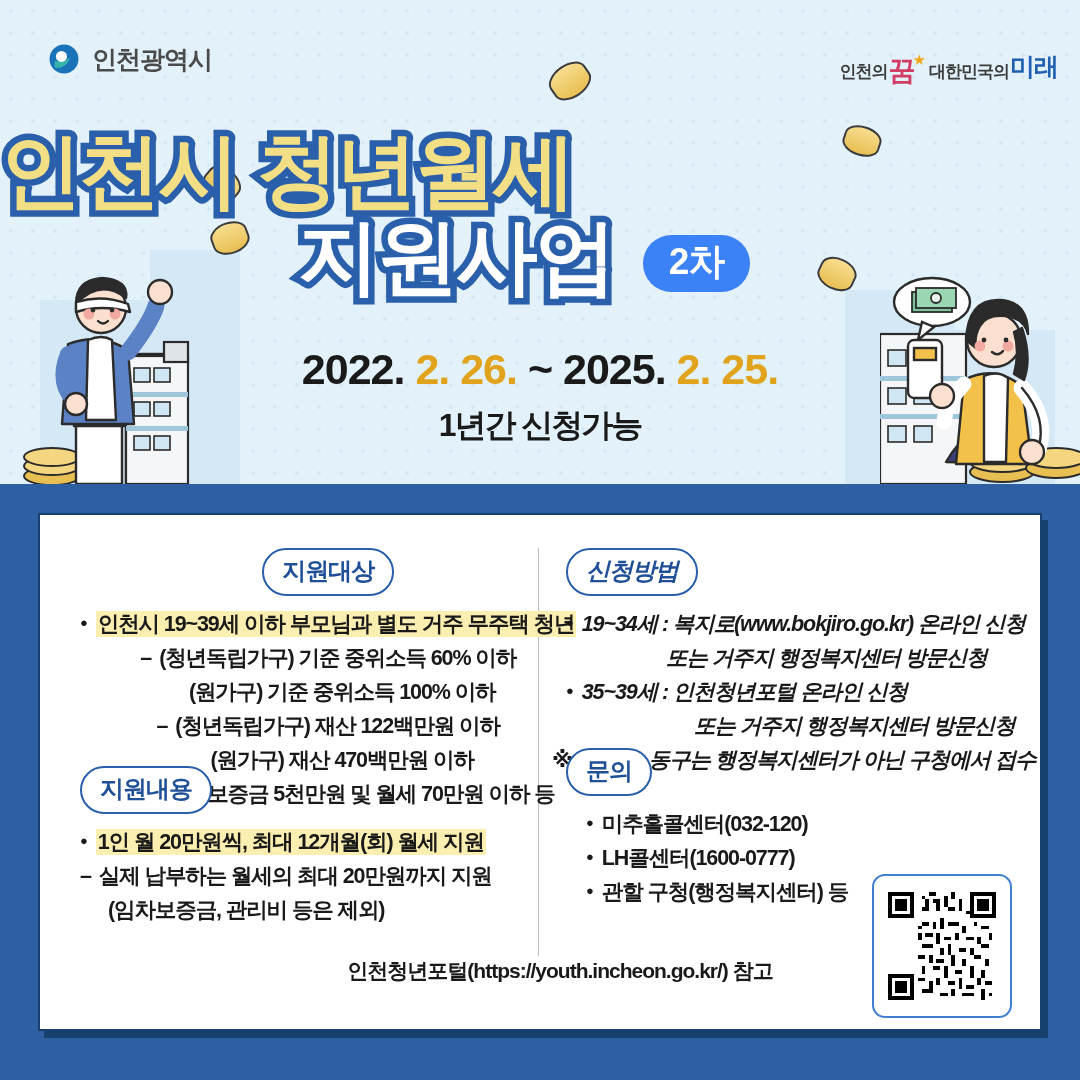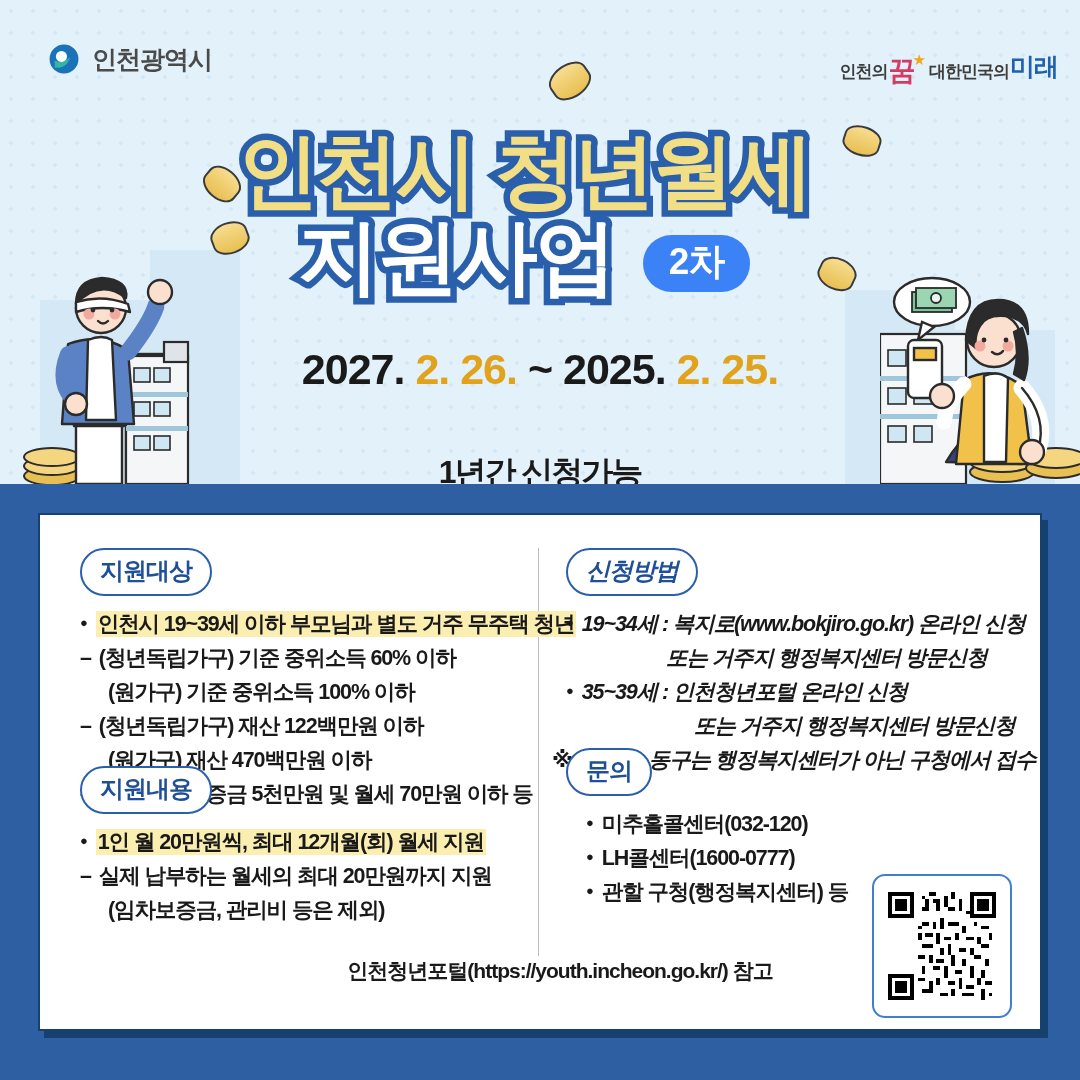--- a/index.html
+++ b/index.html
@@ -25,37 +25,37 @@
   .sl1{font-size:17px;font-weight:bold;color:#3d3d3d;letter-spacing:-1px;}
   .sl-dream{font-size:27px;font-weight:bold;color:#d23c63;letter-spacing:-2px;position:relative;line-height:.9;}
   .sl-star{color:#f2a81d;font-size:15px;position:relative;top:-14px;left:-2px;}
   .sl2{font-size:17px;font-weight:bold;color:#3d3d3d;letter-spacing:-1px;}
   .sl-future{font-size:25px;font-weight:bold;color:#1f61b0;letter-spacing:-1px;}
 
   .coin{position:absolute;border-radius:50%;background:linear-gradient(#f7dd8f,#e8bf52);
         border:2.5px solid #3a3a3a;}
   .coin.flat{border-radius:50%/38%;}
 
-  .title-block{position:absolute;left:0;top:130px;width:1048px;text-align:center;}
+  .title-block{position:absolute;left:0;top:130px;width:1048px;text-align:left;}
   .t-line{font-weight:bold;letter-spacing:-3px;line-height:1;}
   .t1{font-size:82px;color:#f2de84;
       -webkit-text-stroke:13px #2a5fab;paint-order:stroke fill;
       text-shadow:0 4px 0 rgba(42,95,171,.18);}
   .t2-row{display:flex;align-items:center;justify-content:center;gap:29px;margin-top:4px;}
   .t2{font-size:82px;color:#ffffff;-webkit-text-stroke:13px #2a5fab;paint-order:stroke fill;
       font-weight:bold;letter-spacing:-3px;line-height:1;}
   .badge2{background:#3b82f6;color:#fff;font-size:37px;font-weight:bold;
       border-radius:40px;padding:8px 26px 12px;letter-spacing:-1px;line-height:1;
       position:relative;top:6px;}
 
   .dates{position:absolute;left:0;top:345px;width:1080px;text-align:center;
      font-size:43px;font-weight:bold;color:#1a1a1a;letter-spacing:-1px;white-space:nowrap;}
   .dates .gold{color:#e0a31b;}
   .subnote{position:absolute;left:0;top:404px;width:1080px;text-align:center;
-     font-size:32px;font-weight:bold;color:#1a1a1a;letter-spacing:-2px;margin-top:47px;}
+     font-size:32px;font-weight:bold;color:#1a1a1a;letter-spacing:-2px;}
 
   
   .person{position:absolute;}
 
   
   .blue-area{position:absolute;left:0;top:484px;width:1080px;height:596px;background:#2e5fa3;}
   .card{position:absolute;left:38px;top:513px;width:1004px;height:518px;background:#fff;
         border:2px solid #15406f;box-shadow:6px 7px 0 #16406e;box-sizing:border-box;}
   .col-div{position:absolute;left:538px;top:548px;width:1px;height:408px;background:#bdbdbd;}
 
@@ -118,21 +118,21 @@
 
     <div class="title-block">
       <div class="t-line t1">인천시 청년월세</div>
       <div class="t2-row">
         <span class="t2">지원사업</span>
         <span class="badge2">2차</span>
       </div>
     </div>
 
     <div class="dates">
-      <span>2027.</span>
+      <span>2022.</span>
       <span class="gold">2. 26.</span>
       <span>~ 2025.</span>
       <span class="gold">2. 25.</span>
     </div>
     <div class="subnote">1년간 신청가능</div>
 
     <svg class="person" style="left:18px;top:268px;" width="200" height="216" viewBox="0 0 200 216">
       <g stroke="#2b2b2b" stroke-width="2.4" fill="none">
         <rect x="108" y="358" width="0" height="0"></rect>
         <path d="M112 96 L150 96 L150 216 L112 216 Z" fill="#fff"></path>
@@ -237,21 +237,21 @@
         <circle cx="62" cy="120" r="12" fill="#fbe0cf"></circle>
         <circle cx="152" cy="176" r="12" fill="#fbe0cf"></circle>
       </g>
     </svg>
   </div>
 
   <div class="blue-area"></div>
   <div class="card"></div>
   <div class="col-div"></div>
 
-  <div class="sect" style="left:80px;top:548px;">
+  <div class="sect" style="left:80px;top:548px;text-align:center;">
     <span class="pill">지원대상</span>
     <div style="margin-top:12px;">
       <div class="row b-dot"><span class="hl">인천시 19~39세 이하 부모님과 별도 거주 무주택 청년</span></div>
       <div class="row dash">(청년독립가구) 기준 중위소득 60% 이하</div>
       <div class="row indent">(원가구) 기준 중위소득 100% 이하</div>
       <div class="row dash">(청년독립가구) 재산 122백만원 이하</div>
       <div class="row indent">(원가구) 재산 470백만원 이하</div>
       <div class="row dash">월세 임차보증금 5천만원 및 월세 70만원 이하 등</div>
     </div>
   </div>

